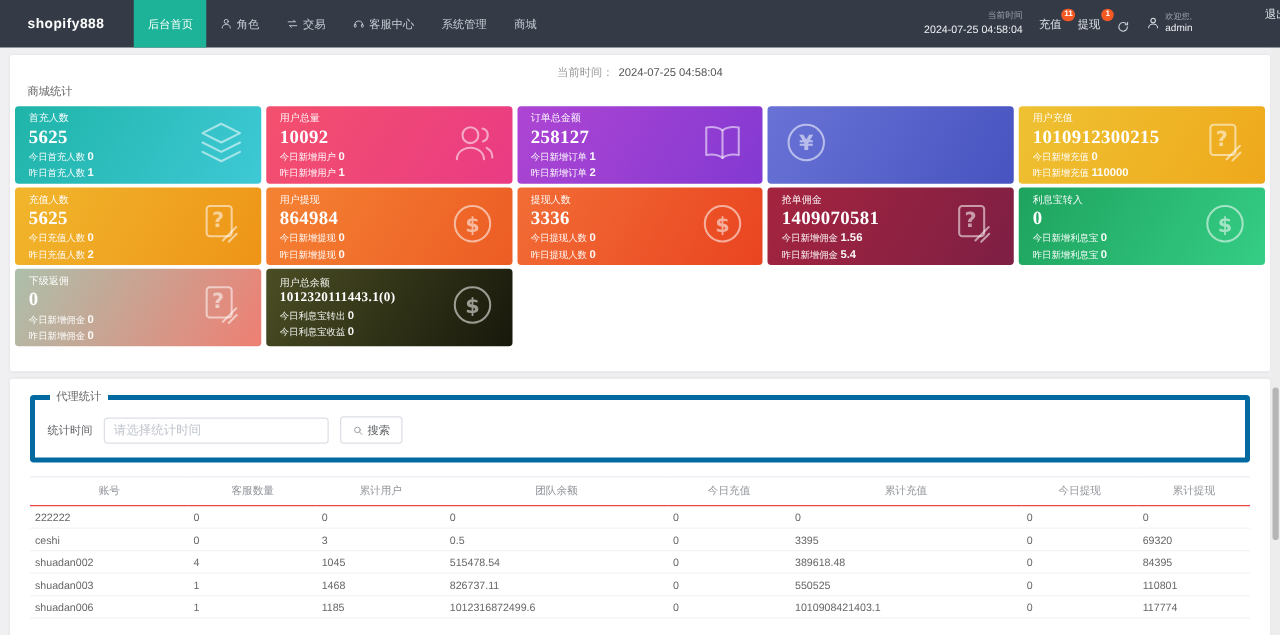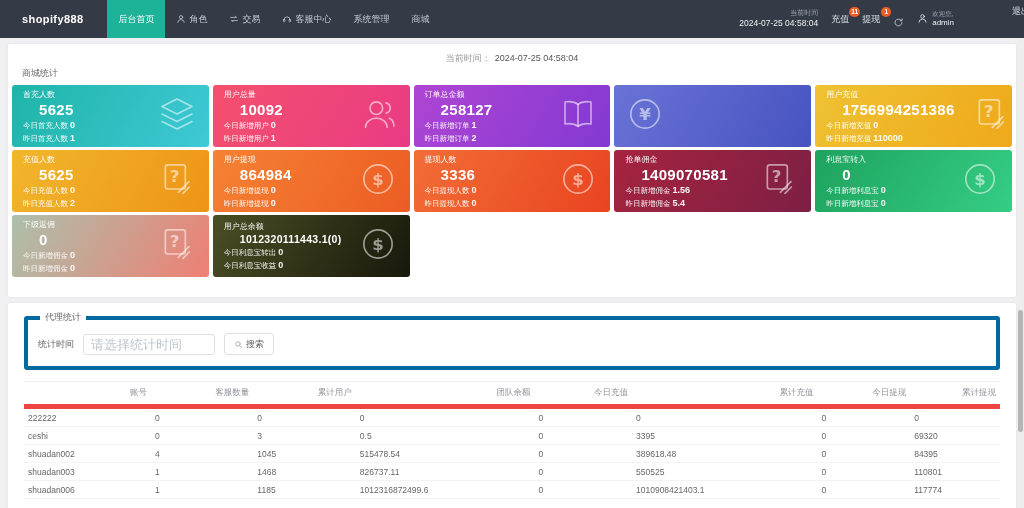--- a/index.html
+++ b/index.html
@@ -37,41 +37,41 @@
   .panel { background:#fff; border-radius:2px; box-shadow:0 0 3px rgba(0,0,0,.07); }
   .panel-stats { padding:5px 2px 20px; margin-bottom:6px; }
   .time-center { text-align:center; font-size:9px; padding:3px 0 2px; }
   .time-center .lbl { color:#999; }
   .time-center .val { color:#555; margin-left:4px; }
   .section-title { font-size:9px; color:#666; padding:0 12px 5px; }
 
   .cards { display:grid; grid-template-columns:repeat(5,1fr); gap:3px 4px; padding:0 2px; }
   .card { height:62px; border-radius:3px; color:#fff; padding:7px 12px 7px 11px; display:flex; align-items:center; justify-content:space-between; overflow:hidden; }
   .card-title { font-size:8px; opacity:.95; }
-  .card-value { font-size:15px; font-weight:bold; letter-spacing:.3px; line-height:1.2; margin:1px 16px; }
+  .card-value { font-size:15px; font-weight:bold; letter-spacing:.3px; line-height:1.2; margin:1px 0;font-family:Liberation Serif, serif; }
   .card-value.small { font-size:10.5px; }
   .card-line { font-size:7.5px; opacity:.95; margin-top:1.5px; }
   .card-line b { font-size:9px; margin-left:2px; }
   .card-icon { flex:0 0 40px; color:rgba(255,255,255,.55); }
   .card-icon svg { width:40px; height:40px; stroke-width:1; }
   .card-icon svg text.g { font-size:10px; }
 
   
   .panel-agent { padding:8px 16px 20px; min-height:240px; }
   fieldset { border:4px solid #0369a1; border-radius:3px; padding:9px 10px 11px; }
   legend { font-size:9px; color:#666; padding:0 5px; margin-left:2px; }
   .filter-row { display:flex; align-items:center; gap:9px; }
   .filter-label { font-size:9px; color:#606266; }
-  .filter-input { width:132px; height:21px; border:1px solid #dcdfe6; border-radius:3px; padding:0 7px; font-size:13px; color:#606266; outline:none; font-family:inherit; }
+  .filter-input { width:180px; height:21px; border:1px solid #dcdfe6; border-radius:3px; padding:0 7px; font-size:10px; color:#606266; outline:none; font-family:inherit; }
   .filter-input::placeholder { color:#bfc4cc; }
   .search-btn { height:22px; display:flex; align-items:center; gap:3px; padding:0 9px; background:#fff; border:1px solid #dcdfe6; border-radius:3px; font-size:9px; color:#606266; cursor:pointer; font-family:inherit; }
   .search-btn svg { width:9px; height:9px; color:#909399; }
 
   table { width:100%; border-collapse:collapse; table-layout:fixed; margin-top:11px; }
-  th { text-align:right; font-weight:normal; color:#909399; font-size:8.5px; padding:5px 4px; border-top:1px solid #ebeef5; border-bottom:5px solid #ef4444; white-space:nowrap; overflow:hidden; }
+  th { text-align:center; font-weight:normal; color:#909399; font-size:8.5px; padding:5px 4px; border-top:1px solid #ebeef5; border-bottom:1px solid #ef4444; white-space:nowrap; overflow:hidden; }
   td { font-size:8.5px; color:#666; padding:3.5px 4px; border-bottom:1px solid #f1f3f6; white-space:nowrap; overflow:hidden; }
 
   
   .scrollbar { position:absolute; right:0; top:22px; bottom:0; width:7px; background:#ededed; }
   .scroll-thumb { position:absolute; left:1px; right:1px; top:288px; height:122px; background:#b5b5b5; border-radius:3px; }
 </style>
 </head>
 <body>
 
 <header class="navbar">
@@ -196,21 +196,21 @@
         </article>
         <article class="card" style="background: linear-gradient(120deg, rgb(105, 115, 214), rgb(71, 83, 192));">
           <span class="card-icon"><svg viewBox="0 0 24 24">
               <circle cx="12" cy="12" r="8.5"></circle>
               <text x="12" y="15.8" class="g">¥</text>
             </svg></span>
         </article>
         <article class="card" style="background: linear-gradient(120deg, rgb(238, 194, 51), rgb(239, 168, 27));">
           <div>
             <div class="card-title">用户充值</div>
-            <div class="card-value">1756994251386</div>
+            <div class="card-value">1010912300215</div>
             <div class="card-line">今日新增充值<b>0</b></div>
             <div class="card-line">昨日新增充值<b>110000</b></div>
           </div>
           <span class="card-icon"><svg viewBox="0 0 24 24">
               <rect x="5" y="3.5" width="12" height="14.5" rx="1.5"></rect>
               <text x="10.5" y="13.5" class="g">?</text>
               <path d="M12.8 20l6.4-6.4M15.6 20.6l3.8-3.8"></path>
             </svg></span>
         </article>
         <article class="card" style="background: linear-gradient(120deg, rgb(241, 182, 44), rgb(238, 148, 23));">

